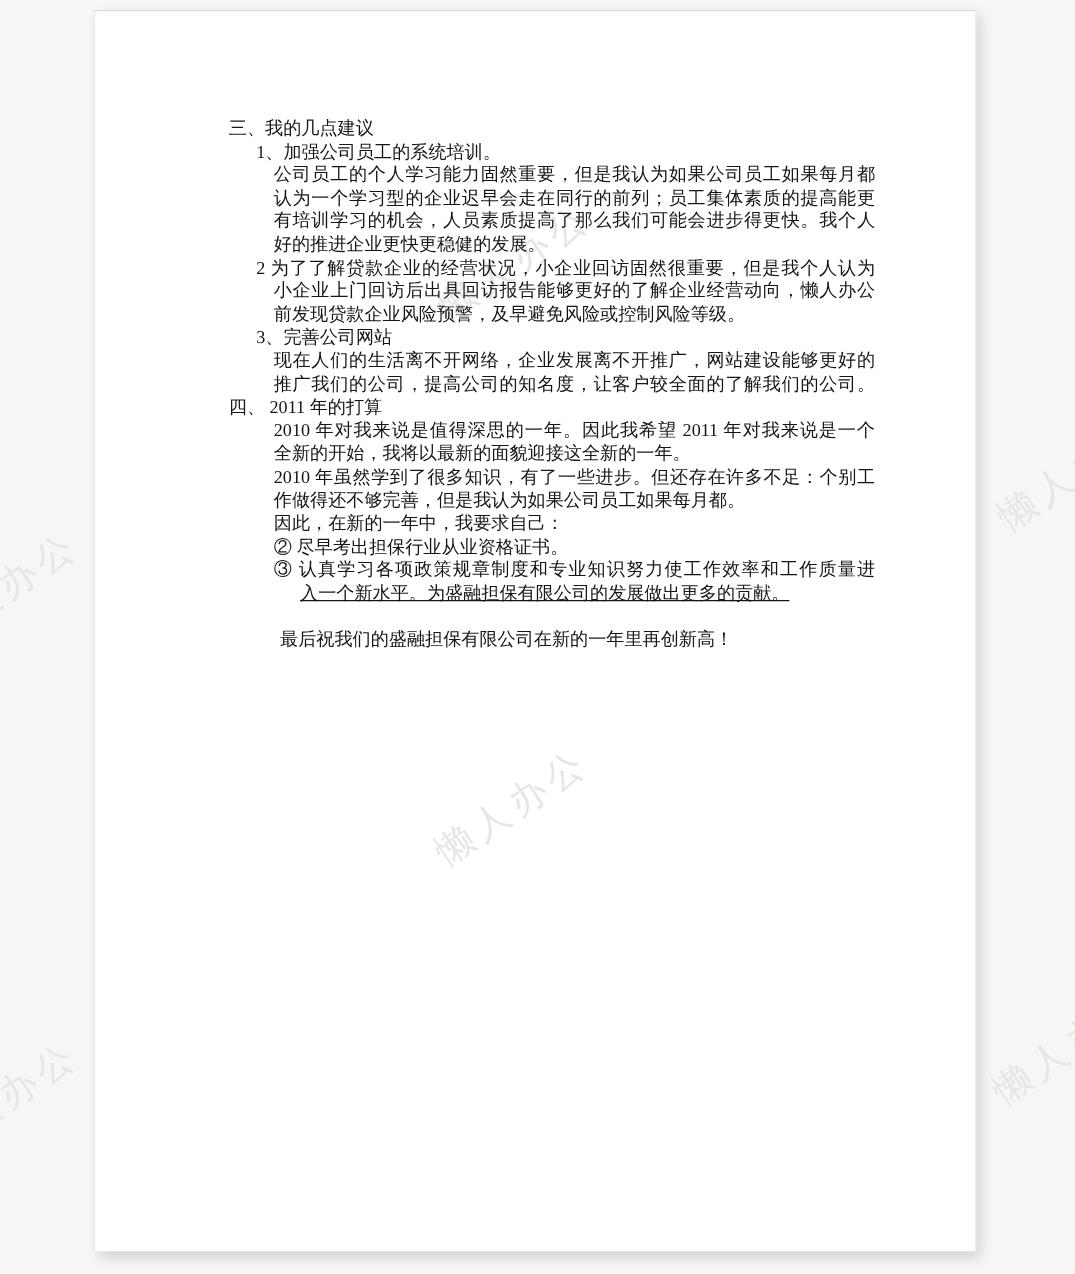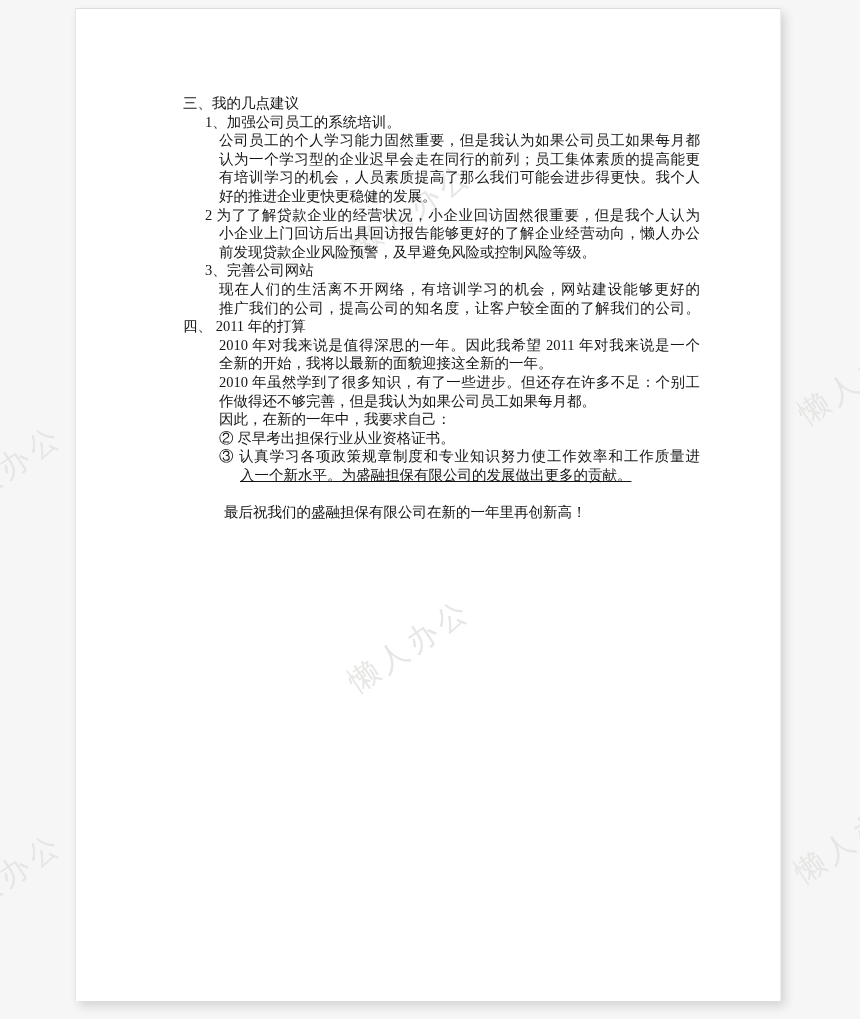--- a/index.html
+++ b/index.html
@@ -87,21 +87,21 @@
     <div class="line l1">三、我的几点建议</div>
     <div class="line l2">1、加强公司员工的系统培训。</div>
     <div class="line body just">公司员工的个人学习能力固然重要，但是我认为如果公司员工如果每月都</div>
     <div class="line body just">认为一个学习型的企业迟早会走在同行的前列；员工集体素质的提高能更</div>
     <div class="line body just">有培训学习的机会，人员素质提高了那么我们可能会进步得更快。我个人</div>
     <div class="line body">好的推进企业更快更稳健的发展。</div>
     <div class="line l2 just">2 为了了解贷款企业的经营状况，小企业回访固然很重要，但是我个人认为</div>
     <div class="line body just">小企业上门回访后出具回访报告能够更好的了解企业经营动向，懒人办公</div>
     <div class="line body">前发现贷款企业风险预警，及早避免风险或控制风险等级。</div>
     <div class="line l2">3、完善公司网站</div>
-    <div class="line body just">现在人们的生活离不开网络，有培训学习的机会，网站建设能够更好的</div>
+    <div class="line body just">现在人们的生活离不开网络，企业发展离不开推广，网站建设能够更好的</div>
     <div class="line body just">推广我们的公司，提高公司的知名度，让客户较全面的了解我们的公司。</div>
     <div class="line l1">四、 2011 年的打算</div>
     <div class="line body just">2010 年对我来说是值得深思的一年。因此我希望 2011 年对我来说是一个</div>
     <div class="line body">全新的开始，我将以最新的面貌迎接这全新的一年。</div>
     <div class="line body just">2010 年虽然学到了很多知识，有了一些进步。但还存在许多不足：个别工</div>
     <div class="line body">作做得还不够完善，但是我认为如果公司员工如果每月都。</div>
     <div class="line body">因此，在新的一年中，我要求自己：</div>
     <div class="line body">② 尽早考出担保行业从业资格证书。</div>
     <div class="line body just">③ 认真学习各项政策规章制度和专业知识努力使工作效率和工作质量进</div>
     <div class="line body2">入一个新水平。为盛融担保有限公司的发展做出更多的贡献。</div>

